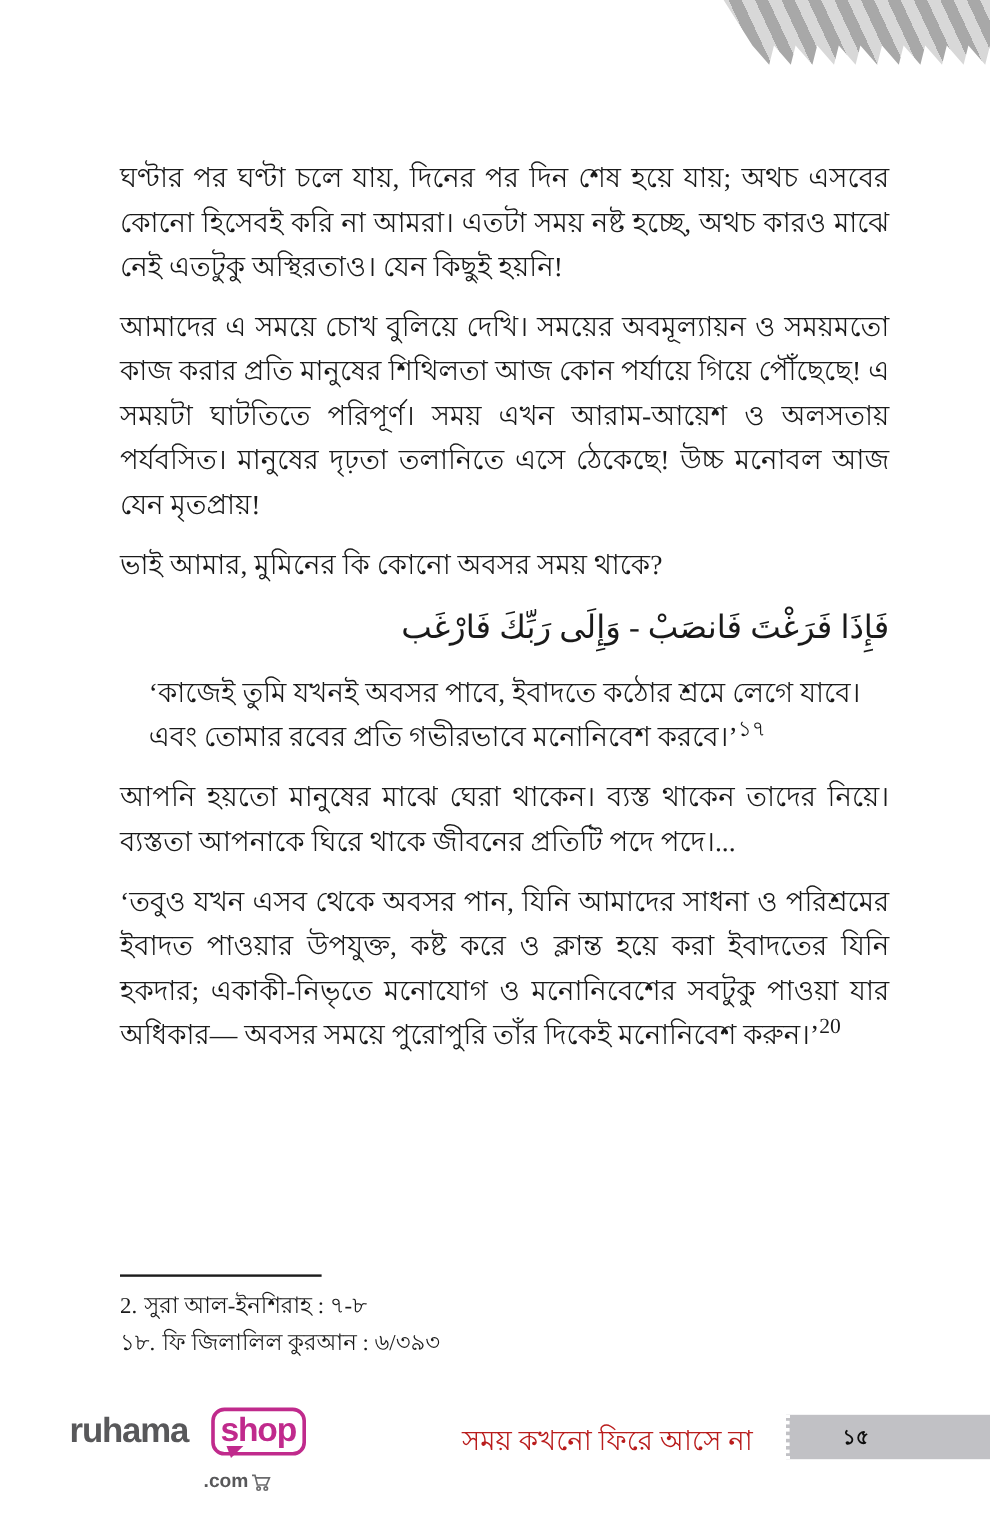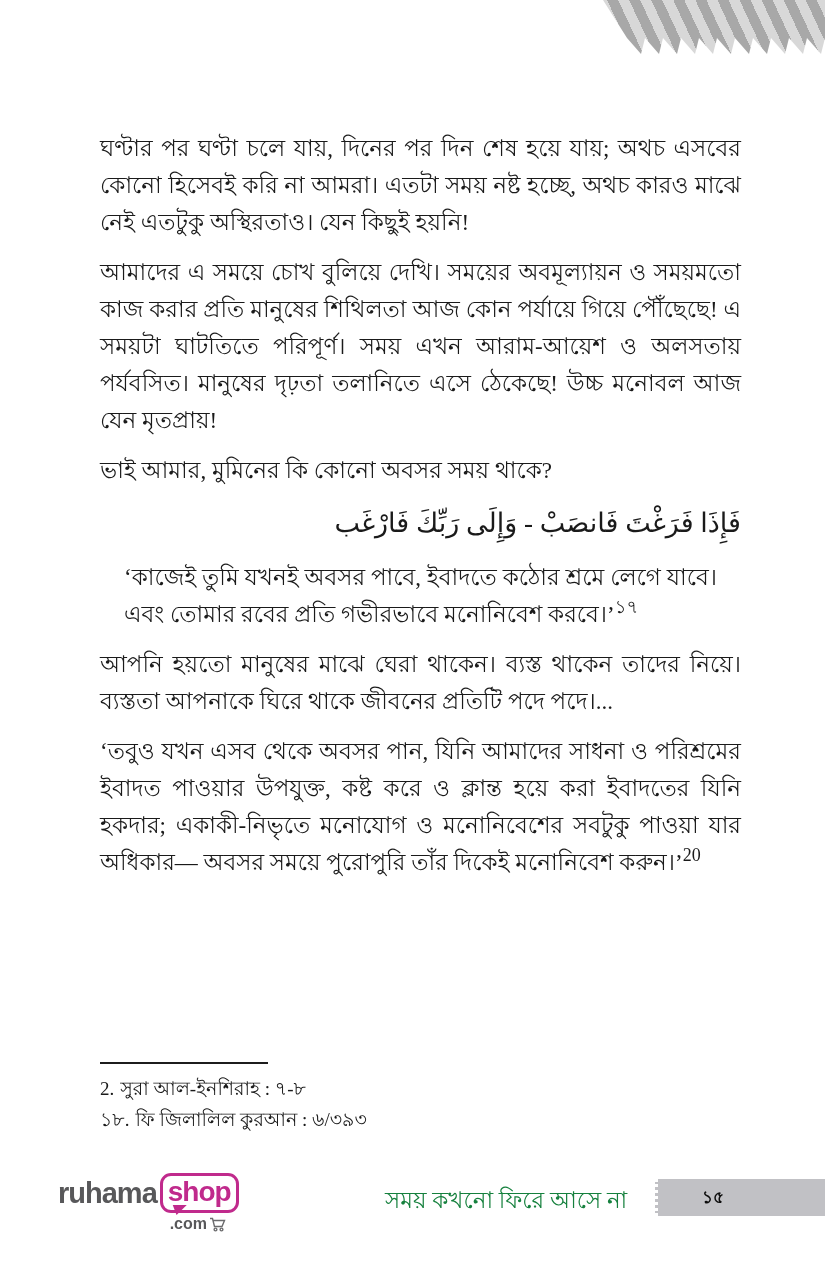--- a/index.html
+++ b/index.html
@@ -48,43 +48,43 @@
   .footnotes{position:absolute;left:100px;top:1062px;width:640px;}
   .fn-rule{width:168px;height:2px;background:#1c1c1c;margin-bottom:9px;}
   .fn{margin:0;font-size:19px;line-height:31px;text-align:left;}
   .fn .fn-num{margin-right:6px;}
   
   .footer{position:absolute;left:0;top:1165px;width:825px;height:70px;}
   .logo{position:absolute;left:58px;top:8px;width:170px;}
   .logo-row{display:flex;align-items:center;font-family:"Liberation Sans","DejaVu Sans",sans-serif;}
   .logo-ruhama{color:var(--brand-gray);font-weight:bold;font-size:29px;letter-spacing:-1px;}
   .logo-bubble{
-    position:relative;margin-left:3px;
+    position:relative;margin-left:19px;
     border:3px solid var(--brand-magenta);
     border-radius:11px;
     padding:0 5px 2px 5px;
   }
   .logo-bubble::after{
     content:"";position:absolute;left:7px;bottom:-12px;
     width:0;height:0;
     border:7px solid transparent;
     border-top:10px solid var(--brand-magenta);
     transform:skewX(-18deg);
   }
   .logo-shop{color:var(--brand-magenta);font-weight:bold;font-size:28px;letter-spacing:-1px;}
   .logo-com-row{
     display:flex;justify-content:flex-end;align-items:center;
-    margin-top:2px;padding-right:2px;
+    margin-top:13px;padding-right:2px;
     font-family:"Liberation Sans","DejaVu Sans",sans-serif;
   }
   .logo-com{color:var(--brand-gray);font-weight:bold;font-size:16px;}
   .cart-icon{margin-left:2px;}
   .running-title{
     position:absolute;left:385px;top:17px;
-    font-size:23px;color:#15803d;
+    font-size:23px;color:#b91c1c;
   }
   .page-number-box{
     position:absolute;left:655px;top:14px;
     width:170px;height:37px;
     background:var(--pagebox-gray);
     border-left:3px dotted #ffffff;
     box-sizing:border-box;
     display:flex;align-items:center;
   }
   .page-number-box span{

